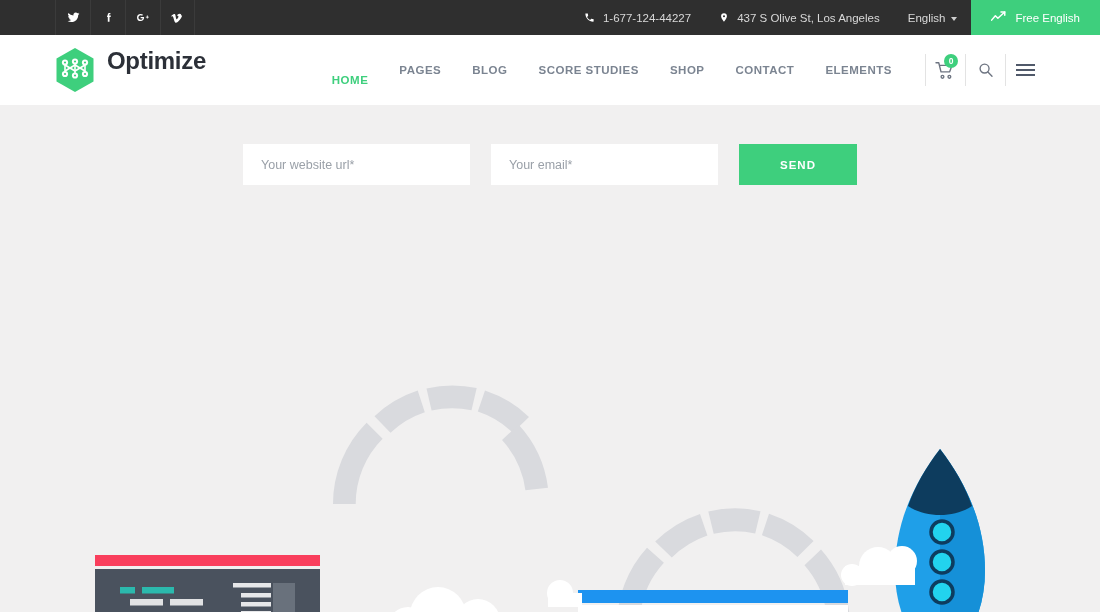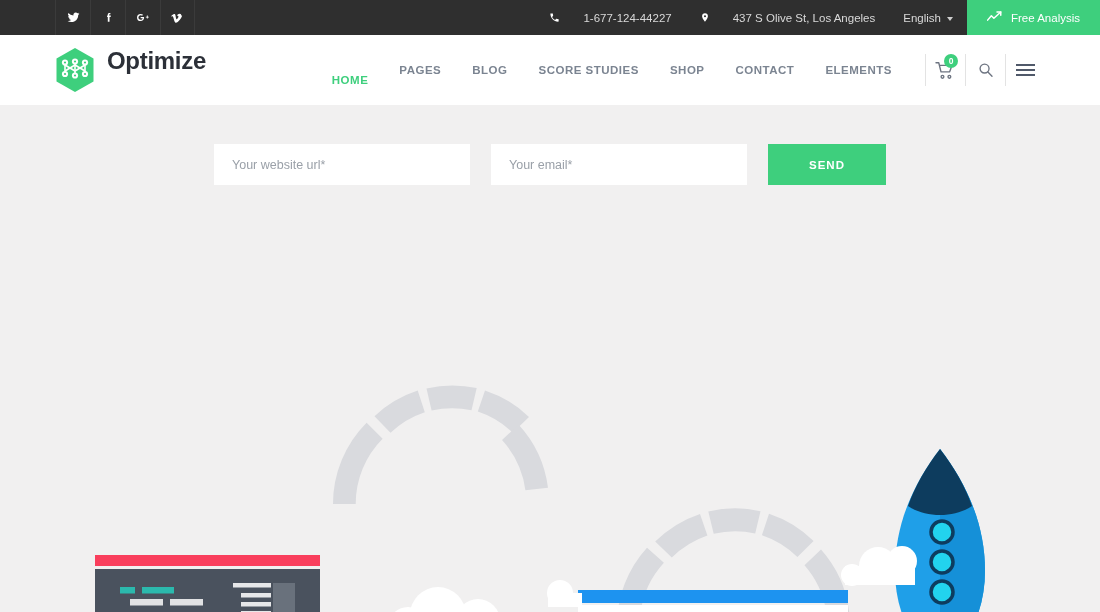--- a/index.html
+++ b/index.html
@@ -25,21 +25,21 @@
     display: flex; align-items: center; justify-content: center;
     border-left: 1px solid #3b3b3b;
     color: #ffffff;
     cursor: pointer;
   }
   .social-link:last-child { border-right: 1px solid #3b3b3b; }
   .social-link svg { display: block; }
   .topbar-spacer { flex: 1; }
   .topbar-right { display: flex; align-items: stretch; }
   .tb-item {
-    display: flex; align-items: center; gap: 23px;
+    display: flex; align-items: center; gap: 8px;
     color: #d9d9d9;
     font-size: 11.5px;
     padding: 0 14px;
     white-space: nowrap;
   }
   .tb-item .ic { display: flex; align-items: center; color: #ffffff; }
   .tb-lang { cursor: pointer; gap: 6px; text-align: center; }
   .caret {
     width: 0; height: 0;
     border-left: 3.5px solid transparent;
@@ -142,21 +142,21 @@
   }
   .hero-form {
     position: relative;
     z-index: 10;
     margin-top: 39px;
     display: flex;
     justify-content: center;
     gap: 21px;
   }
   .hero-form input {
-    width: 256px;
+    width: 227px;
     height: 41px;
     border: none;
     background: #fff;
     padding: 0 18px;
     font-size: 12.5px;
     font-family: "Liberation Sans", sans-serif;
     color: #3d4350;
     outline: none;
   }
   .hero-form input::placeholder { color: #9aa0a8; }
@@ -235,21 +235,21 @@
       <span class="caret"></span>
     </div>
 
     <div class="free-analysis">
       <span>
         <svg width="15" height="12" viewBox="0 0 24 18" fill="none" stroke="currentColor" stroke-width="2.4" stroke-linecap="round" stroke-linejoin="round">
           <polyline points="1,14 7,7 11,11 22,1"></polyline>
           <polyline points="16,1 22,1 22,6"></polyline>
         </svg>
       </span>
-      <span>Free Analysis</span>
+      <span>Free English</span>
     </div>
   </div>
 </div>
 
 <div class="header">
   <a class="brand">
     <svg class="brand-mark" viewBox="0 0 42 46">
       <path d="M21 1 L39.5 11.5 L39.5 34.5 L21 45 L2.5 34.5 L2.5 11.5 Z" fill="#3ecf7d"></path>
       <g stroke="#ffffff" stroke-width="1.6" fill="none">
         <path d="M11 16 L11 26"></path>

